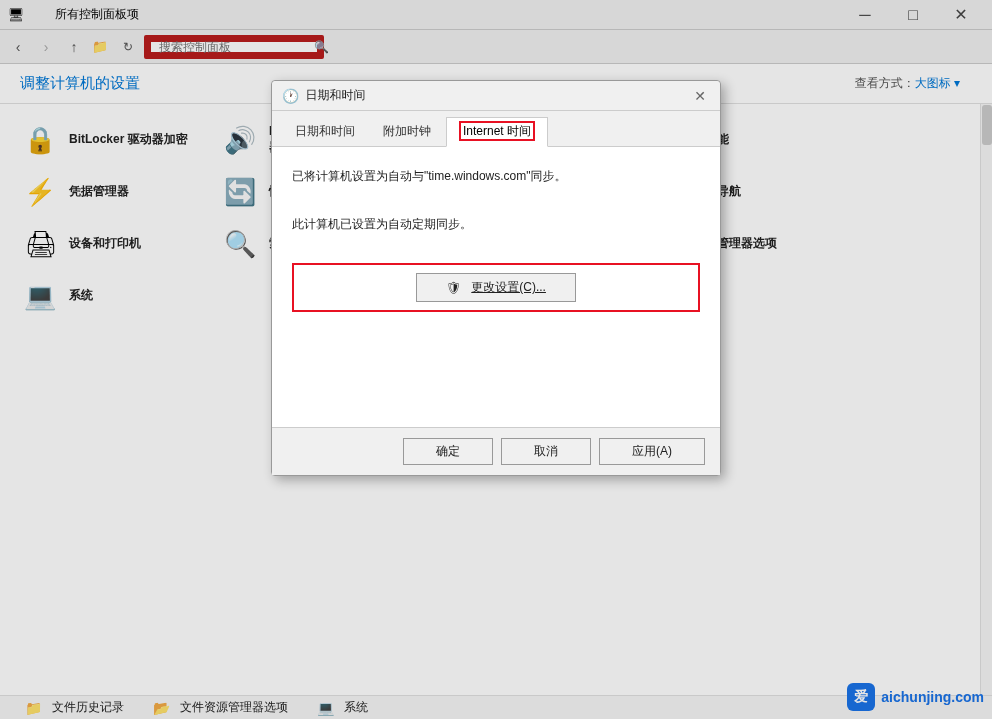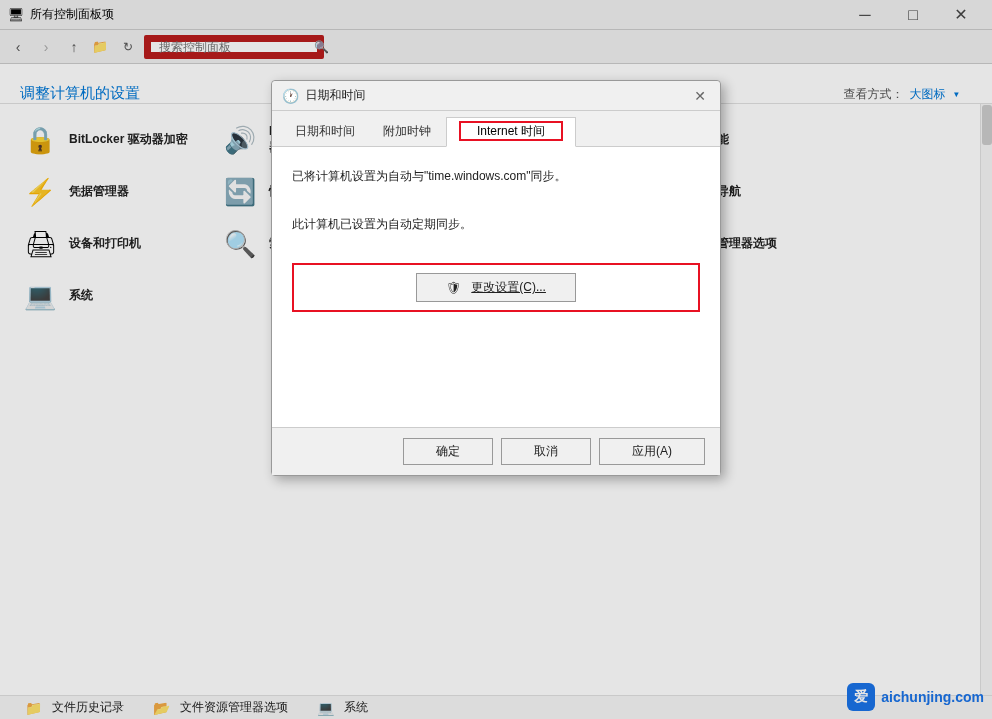--- a/index.html
+++ b/index.html
@@ -24,20 +24,21 @@
       user-select: none;
     }
     .title-bar-icon {
       width: 16px; height: 16px;
       margin-right: 6px;
       display: flex; align-items: center; justify-content: center;
     }
     .title-bar-title {
       font-size: 12px;
       flex: 1;
+      margin-left: 25px;
     }
     .title-bar-controls {
       display: flex; gap: 2px;
     }
     .title-bar-btn {
       width: 46px; height: 30px;
       display: flex; align-items: center; justify-content: center;
       cursor: pointer; font-size: 16px; color: #444;
     }
 
@@ -94,37 +95,37 @@
       display: flex;
       flex-direction: column;
       height: calc(719px - 30px - 34px);
       background: #fff;
     }
 
     
     .toolbar-row {
       height: 40px;
       display: flex;
-      align-items: flex-end;
+      align-items: center;
       padding: 0 20px;
       border-bottom: 1px solid #e0e0e0;
       background: #fff;
     }
     .page-title {
       font-size: 15px;
       color: #0078d7;
       font-weight: normal;
       flex: 1;
     }
     .view-control {
-      display: flex; align-items: center; gap: 6px;
+      display: flex; align-items: center; 
       font-size: 12px; color: #444;
     }
     .view-label { color: #555; }
-    .view-value { color: #0078d7; cursor: pointer; font-family: Liberation Mono, monospace; }
+    .view-value { color: #0078d7; cursor: pointer; }
 
     
     .items-area {
       flex: 1;
       padding: 10px 15px;
       display: flex;
       flex-wrap: wrap;
       align-content: flex-start;
       gap: 0;
       overflow-y: auto;
@@ -465,21 +466,21 @@
     </div>
 
     <div class="dialog-tabs">
       <div class="dialog-tab">
         <span>日期和时间</span>
       </div>
       <div class="dialog-tab">
         <span>附加时钟</span>
       </div>
       <div class="dialog-tab active">
-        <span style="border: 2px solid #e81123; padding: 1px 16px;">
+        <span style="border: 2px solid #e81123; padding: 1px 2px;">
           <span>Internet 时间</span>
         </span>
       </div>
     </div>
 
     <div class="dialog-body">
       <div class="dialog-desc">已将计算机设置为自动与"time.windows.com"同步。</div>
 
       <div class="dialog-sync-status">此计算机已设置为自动定期同步。</div>
 

